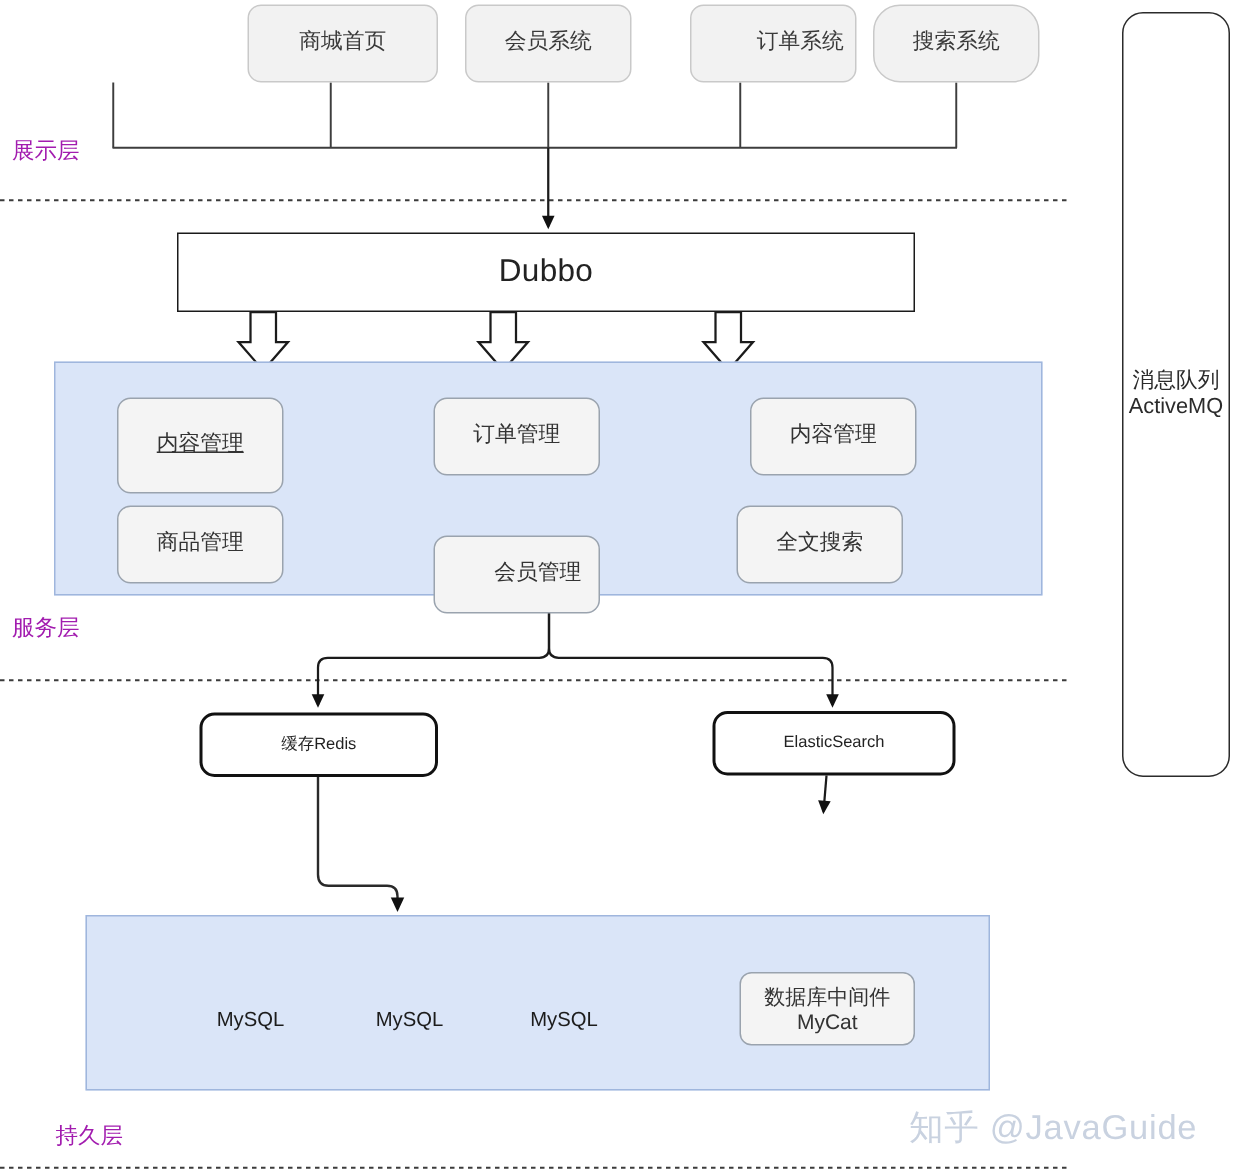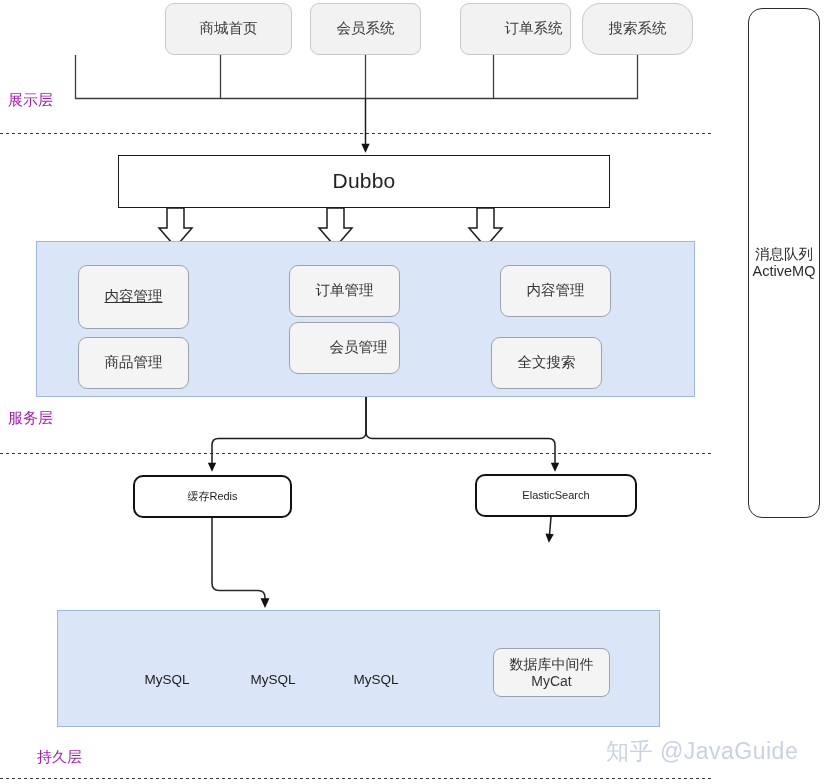--- a/index.html
+++ b/index.html
@@ -131,21 +131,21 @@
 
   <div class="layer-label" style="left:8px;top:91px;">展示层</div>
 
   <div class="node dubbo" style="left:118px;top:155px;width:492px;height:53px;">Dubbo</div>
 
   <div class="node chip" style="left:78px;top:265px;width:111px;height:64px;text-decoration:underline;">内容管理</div>
   <div class="node chip" style="left:289px;top:265px;width:111px;height:52px;">订单管理</div>
   <div class="node chip" style="left:500px;top:265px;width:111px;height:52px;">内容管理</div>
 
   <div class="node chip" style="left:78px;top:337px;width:111px;height:52px;">商品管理</div>
-  <div class="node chip" style="left:289px;top:322px;width:111px;height:52px;padding-left:28px;">会员管理</div>
+  <div class="node chip" style="left:289px;top:357px;width:111px;height:52px;padding-left:28px;">会员管理</div>
   <div class="node chip" style="left:491px;top:337px;width:111px;height:52px;">全文搜索</div>
 
   <div class="layer-label" style="left:8px;top:409px;">服务层</div>
 
   <div class="node strong" style="left:133px;top:475px;width:159px;height:43px;">缓存Redis</div>
   <div class="node strong" style="left:475px;top:474px;width:162px;height:43px;">ElasticSearch</div>
 
   <div class="db-label" style="left:134px;top:672px;width:66px;">MySQL</div>
   <div class="db-label" style="left:240px;top:672px;width:66px;">MySQL</div>
   <div class="db-label" style="left:343px;top:672px;width:66px;">MySQL</div>

